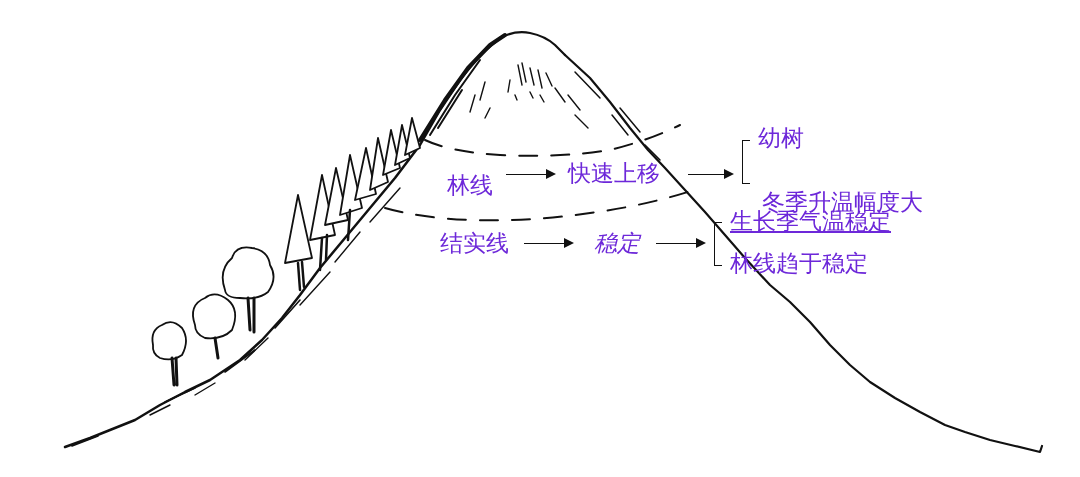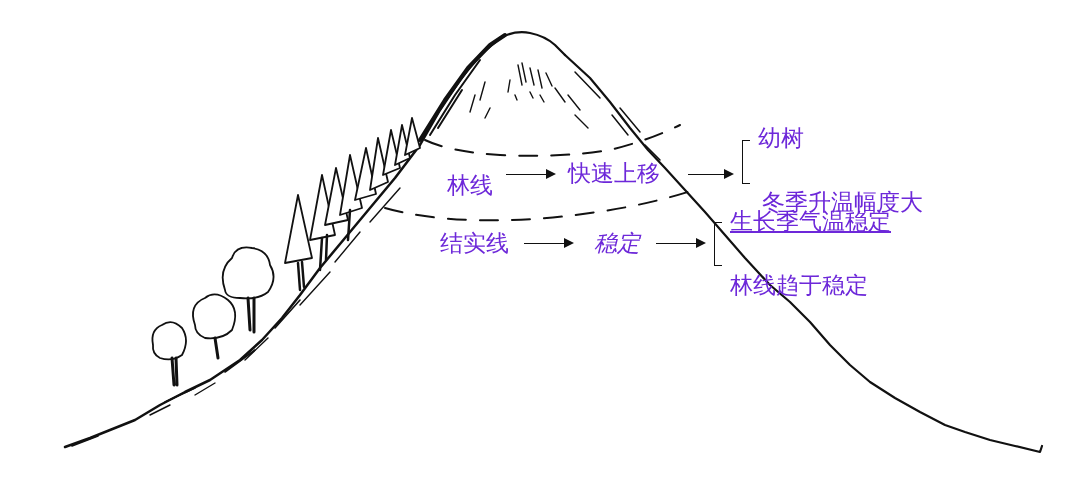--- a/index.html
+++ b/index.html
@@ -70,13 +70,13 @@
 <div class="bracket" style="left:742px;top:140px;height:42px;"></div>
 <div class="lbl" style="left:758px;top:127px;">幼树</div>
 <div class="lbl" style="left:762px;top:191px;">冬季升温幅度大</div>
 
 <div class="lbl" style="left:440px;top:232px;">结实线</div>
 <div class="arrow" style="left:524px;top:243px;width:48px;"></div>
 <div class="lbl" style="left:594px;top:232px;font-style:italic;">稳定</div>
 <div class="arrow" style="left:656px;top:243px;width:48px;"></div>
 <div class="bracket" style="left:714px;top:222px;height:42px;"></div>
 <div class="lbl" style="left:730px;top:210px;text-decoration:underline;">生长季气温稳定</div>
-<div class="lbl" style="left:730px;top:274px;">林线趋于稳定</div>
+<div class="lbl" style="left:730px;top:252px;">林线趋于稳定</div>
 
 </body></html>

